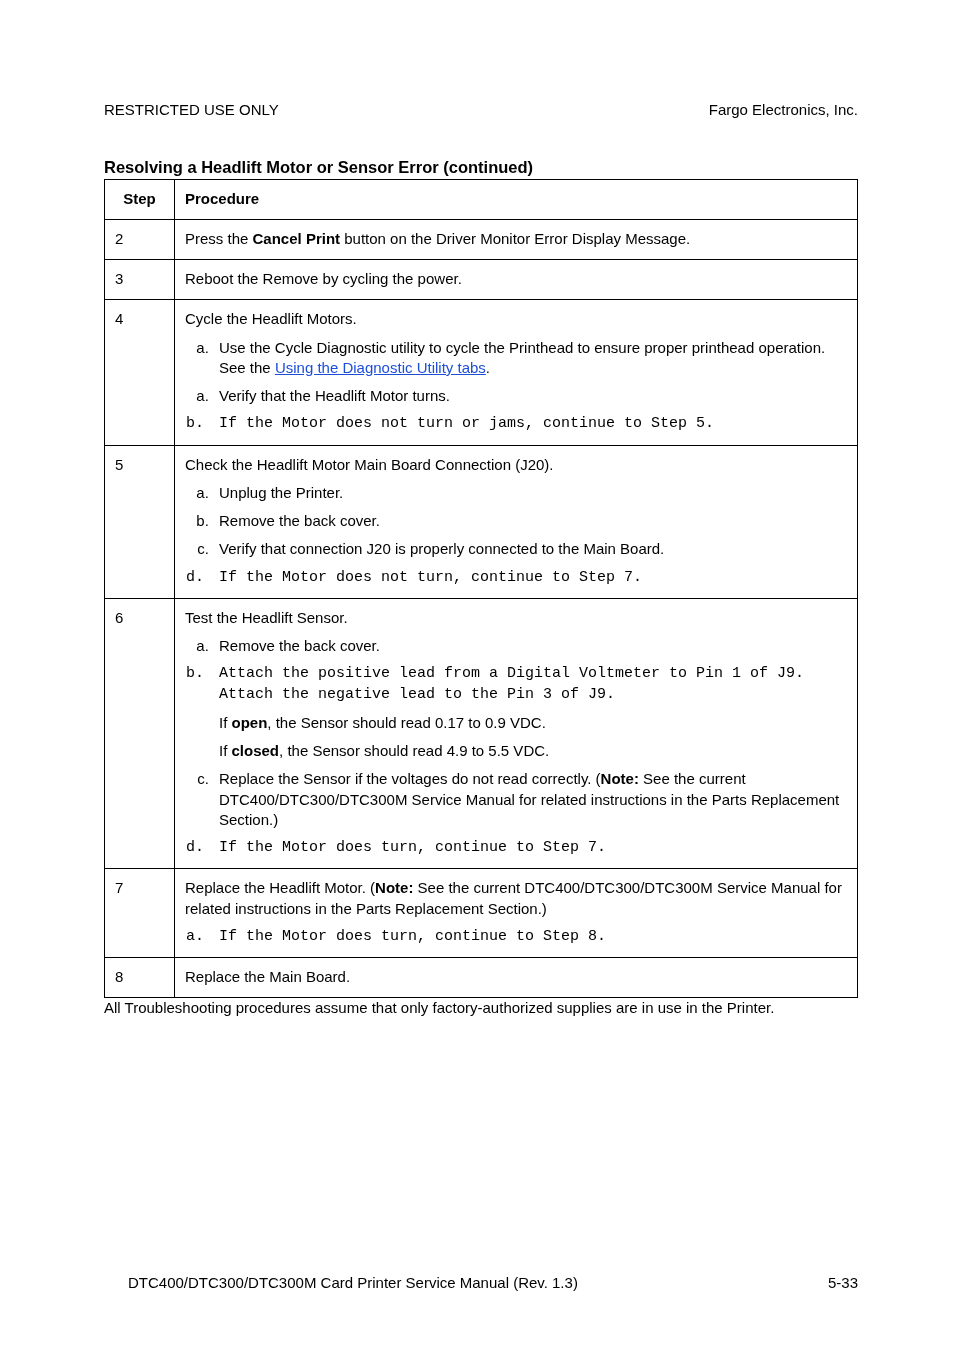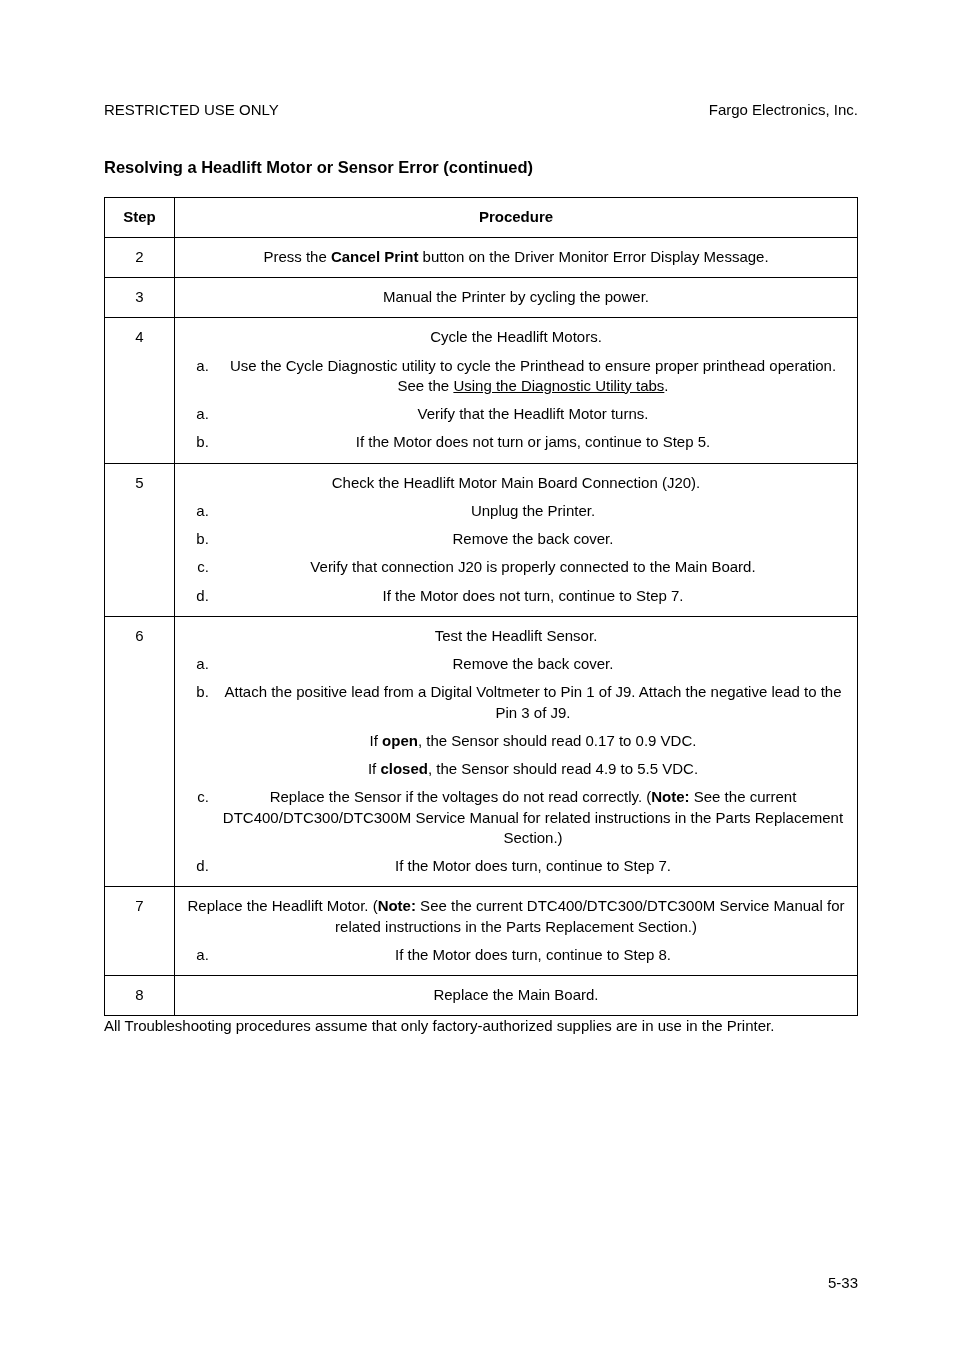--- a/index.html
+++ b/index.html
@@ -21,56 +21,55 @@
   .header-row {
     font-size: 15px;
     margin-bottom: 36px;
   }
   .header-left { float: left; }
   .header-right { float: right; text-align: center; }
   .clear { clear: both; }
   .section-title {
     font-weight: bold;
     font-size: 16.5px;
-    margin-bottom: 18px;
   }
   table.proc {
     border-collapse: collapse;
     width: 100%;
     table-layout: fixed;
   }
   table.proc th, table.proc td {
     border: 1px solid #000;
     padding: 9px 10px 10px 10px;
     vertical-align: top;
-    text-align: center;
+    text-align: left;
     font-size: 15px;
   }
   table.proc th {
     font-weight: bold;
   }
   col.step-col { width: 70px; }
   td.step-cell { text-align: center; }
   .ol-alpha {
     list-style: lower-alpha;
     margin: 8px 0 0 0;
     padding-left: 28px;
   }
   .ol-alpha > li {
     padding-left: 6px;
     margin-bottom: 8px;
   }
-  .ol-alpha > li:last-child { margin-bottom: 0; }
+  .ol-alpha > li:last-child { margin-bottom: 0; font-family: Liberation Mono, monospace; }
   .nested-indent {
     margin-left: 34px;
     margin-top: 8px;
     margin-bottom: 8px;
   }
   .link {
-    color: #000000;
+    color: #1d4ed8;
     text-decoration: underline;
   }
   .h2 {
     font-weight: bold;
     font-size: 20px;
     margin-top: 34px;
     margin-bottom: 14px;
   }
   .body-para {
     font-size: 15px;
@@ -111,21 +110,21 @@
 
     <tr>
       <td class="step-cell">2</td>
       <td>
         <span>Press the </span><b>Cancel Print</b><span> button on the Driver Monitor Error Display Message.</span>
       </td>
     </tr>
 
     <tr>
       <td class="step-cell">3</td>
-      <td>Manual the Printer by cycling the power.</td>
+      <td>Reboot the Remove by cycling the power.</td>
     </tr>
 
     <tr>
       <td class="step-cell">4</td>
       <td>
         <div>Cycle the Headlift Motors.</div>
         <ol class="ol-alpha">
           <li>
             <span>Use the Cycle Diagnostic utility to cycle the Printhead to ensure proper printhead operation. See the </span><span class="link">Using the Diagnostic Utility tabs</span><span>.</span>
           </li>
@@ -187,17 +186,18 @@
       <td class="step-cell">8</td>
       <td>Replace the Main Board.</td>
     </tr>
   </tbody>
     </table>
 
 
   <div class="body-para">All Troubleshooting procedures assume that only factory-authorized supplies are in use in the Printer.</div>
 
   <div class="footer">
+    <span class="footer-left">DTC400/DTC300/DTC300M Card Printer Service Manual (Rev. 1.3)</span>
     <span class="footer-right">5-33</span>
     <div class="clear"></div>
   </div>
 
 </div>
 
 </body></html>

